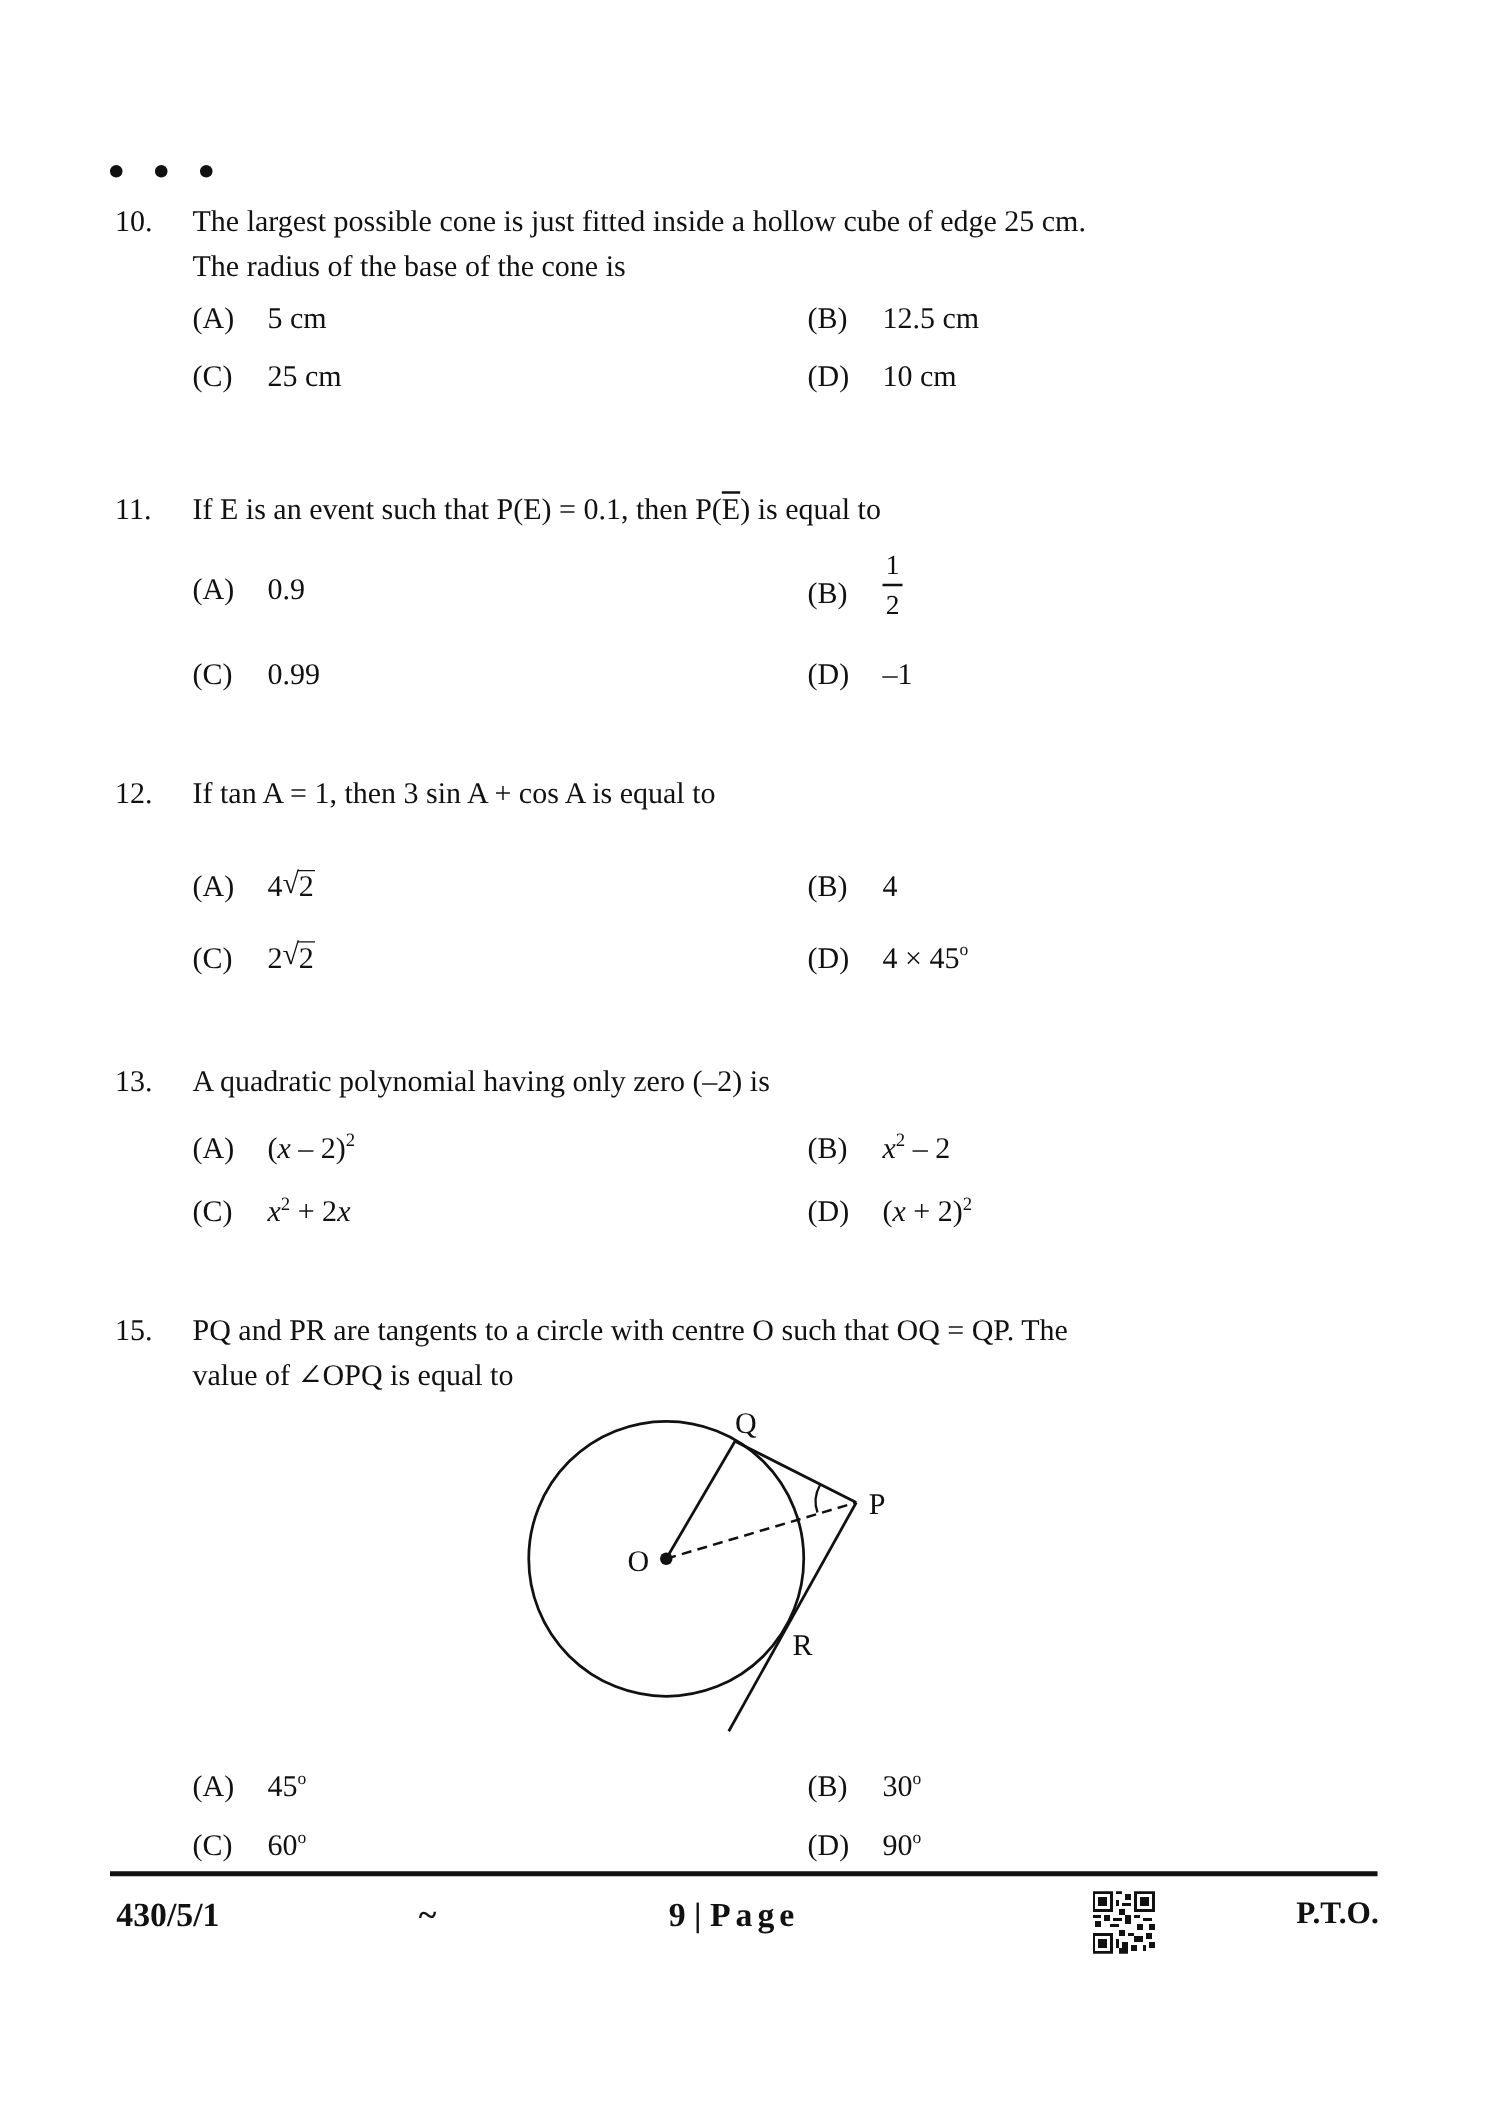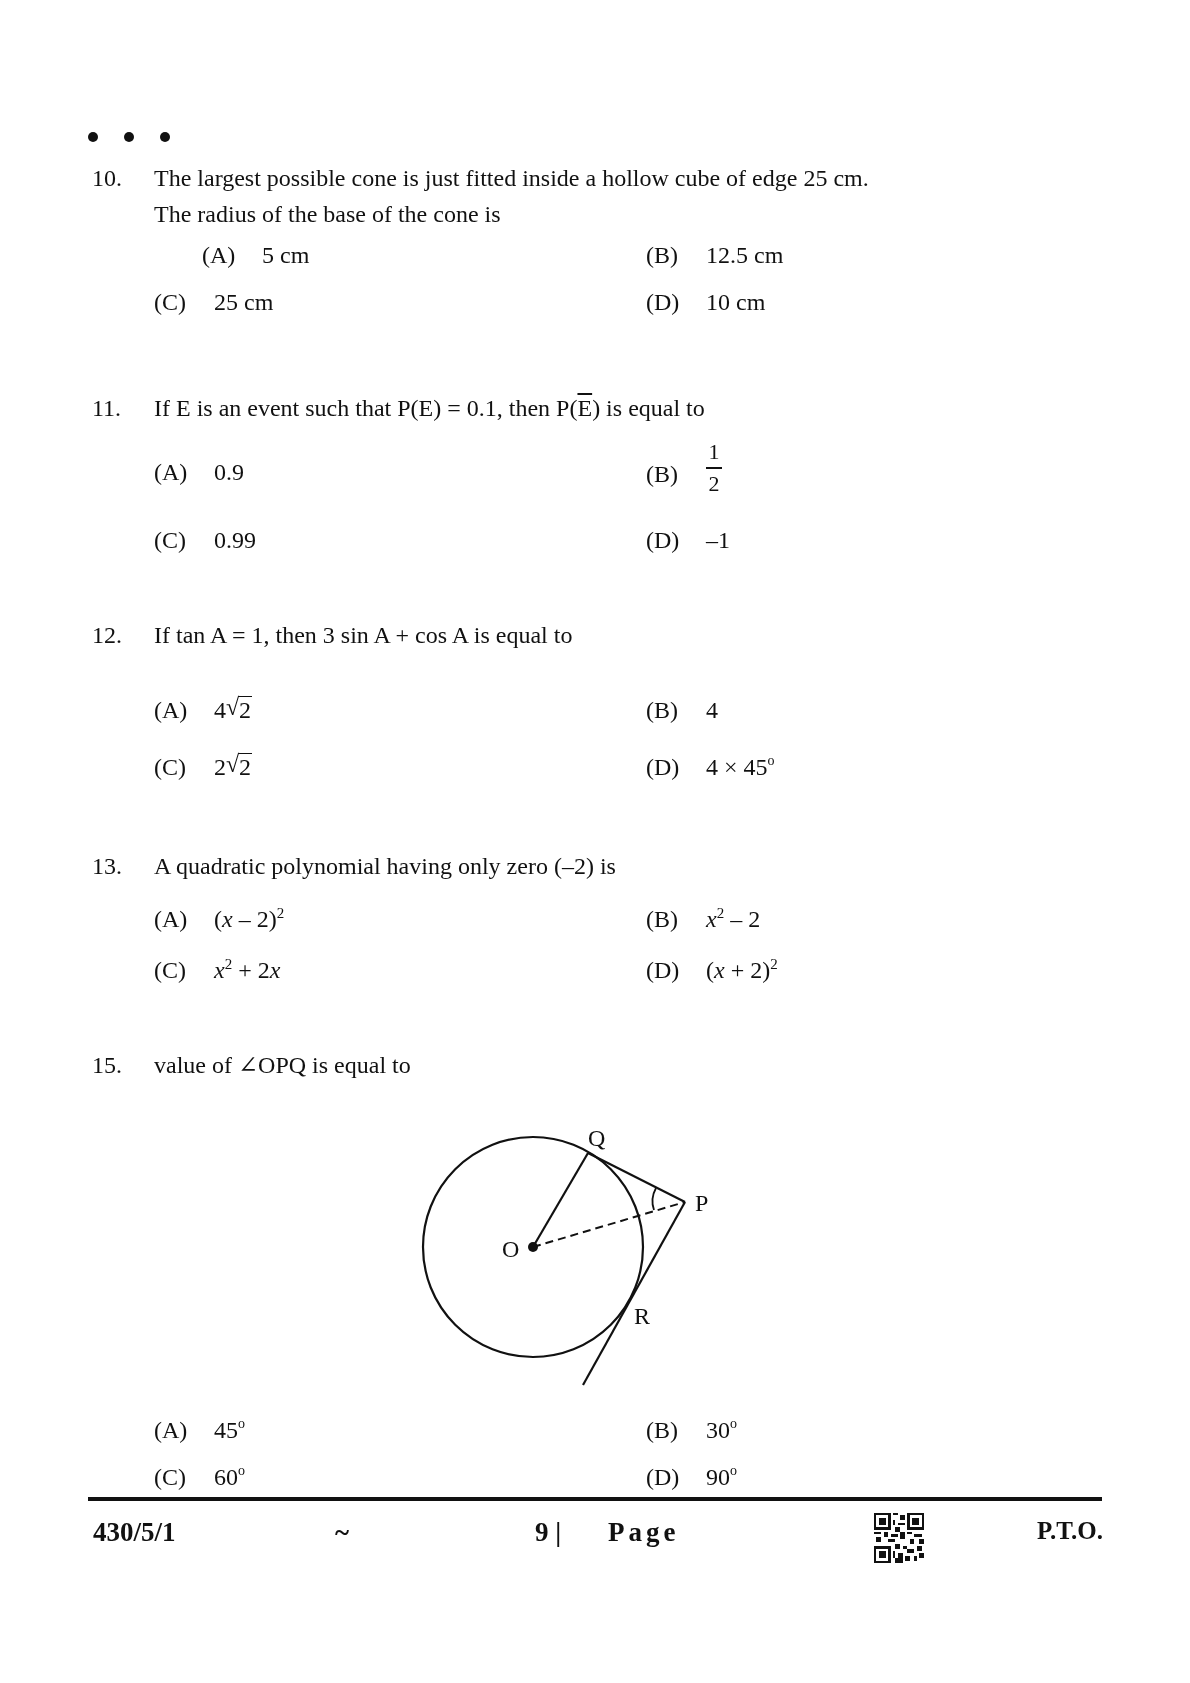--- a/index.html
+++ b/index.html
@@ -25,42 +25,42 @@
   .sqrt .under { border-top: 1.5px solid #111; padding: 0 1px; }
   .overline { text-decoration: overline; }
   sup { font-size: 15px; vertical-align: 9px; line-height: 0; }
   .deg { font-size: 14px; vertical-align: 10px; line-height: 0; }
   i { font-style: italic; }
   .rule { left: 88px; top: 1497px; width: 1014px; height: 4px; background: #111; }
   .footer { position: absolute; top: 1517px; font-weight: bold; font-size: 27px; font-family: "Liberation Serif", serif; }
   .f-code { left: 93px; }
   .f-tilde { left: 335px; }
   .f-page { left: 535px; letter-spacing: 0px; }
-  .f-page .pg { letter-spacing: 4px; margin-left: 40px; }
+  .f-page .pg { letter-spacing: 4px; }
   .f-pto { left: 1037px; font-size: 25px; }
   .qr { left: 873px; top: 1513px; width: 52px; height: 50px; }
   svg text { font-family: "Liberation Serif", "DejaVu Serif", serif; }
 </style>
 </head>
 <body>
 
 <div class="abs dots">
   <span class="dot"></span>
   <span class="dot"></span>
   <span class="dot"></span>
 </div>
 
 <div class="q" style="top:160px;">
   <span class="qnum">10.</span>
   <div class="qtext">
     <div>The largest possible cone is just fitted inside a hollow cube of edge 25 cm.</div>
     <div>The radius of the base of the cone is</div>
   </div>
 </div>
-<div class="opt colA" style="top:240px;margin-left:48px;"><span class="lbl">(A)</span><span>5 cm</span></div>
+<div class="opt colA" style="top:240px;"><span class="lbl">(A)</span><span>5 cm</span></div>
 <div class="opt colB" style="top:240px;"><span class="lbl">(B)</span><span>12.5 cm</span></div>
 <div class="opt colA" style="top:287px;"><span class="lbl">(C)</span><span>25 cm</span></div>
 <div class="opt colB" style="top:287px;"><span class="lbl">(D)</span><span>10 cm</span></div>
 
 <div class="q" style="top:390px;">
   <span class="qnum">11.</span>
   <div class="qtext"><span>If E is an event such that P(E) = 0.1, then P(</span><span class="overline">E</span><span>) is equal to</span></div>
 </div>
 <div class="opt colA" style="top:457px;"><span class="lbl">(A)</span><span>0.9</span></div>
 <div class="opt colB" style="top:457px;"><span class="lbl">(B)</span><span class="frac" style="margin-top:-18px;">
@@ -85,20 +85,21 @@
   <div class="qtext">A quadratic polynomial having only zero (–2) is</div>
 </div>
 <div class="opt colA" style="top:904px;"><span class="lbl">(A)</span><span>(</span><i>x</i><span> – 2)</span><sup>2</sup></div>
 <div class="opt colB" style="top:904px;"><span class="lbl">(B)</span><i>x</i><sup>2</sup><span> – 2</span></div>
 <div class="opt colA" style="top:955px;"><span class="lbl">(C)</span><i>x</i><sup>2</sup><span> + 2</span><i>x</i></div>
 <div class="opt colB" style="top:955px;"><span class="lbl">(D)</span><span>(</span><i>x</i><span> + 2)</span><sup>2</sup></div>
 
 <div class="q" style="top:1047px;">
   <span class="qnum">15.</span>
   <div class="qtext">
+    <div>PQ and PR are tangents to a circle with centre O such that OQ = QP. The</div>
     <div>value of ∠OPQ is equal to</div>
   </div>
 </div>
 
 <svg class="abs" style="left:0;top:0;" width="1190" height="1683">
   <circle cx="533" cy="1247" r="110" fill="none" stroke="#111" stroke-width="2.2"></circle>
   <line x1="533" y1="1247" x2="588" y2="1153" stroke="#111" stroke-width="2.2"></line>
   <line x1="588" y1="1153" x2="685" y2="1202" stroke="#111" stroke-width="2.2"></line>
   <line x1="685" y1="1202" x2="583" y2="1385" stroke="#111" stroke-width="2.2"></line>
   <line x1="533" y1="1247" x2="685" y2="1202" stroke="#111" stroke-width="2" stroke-dasharray="8,5"></line>

